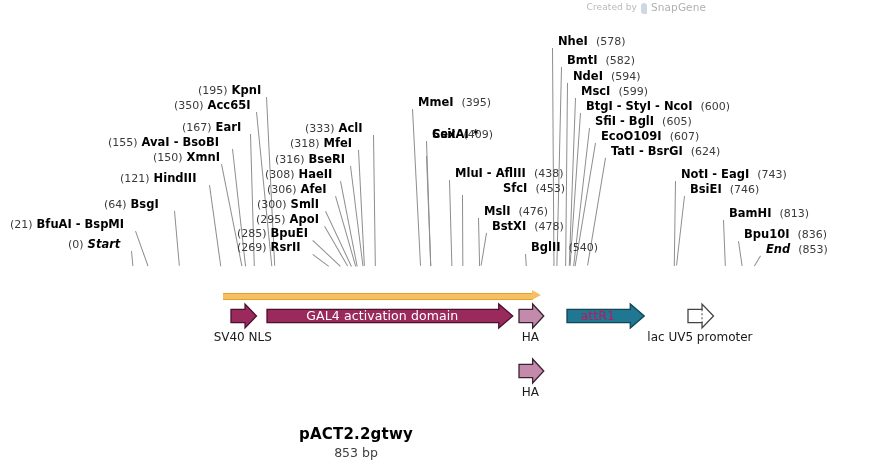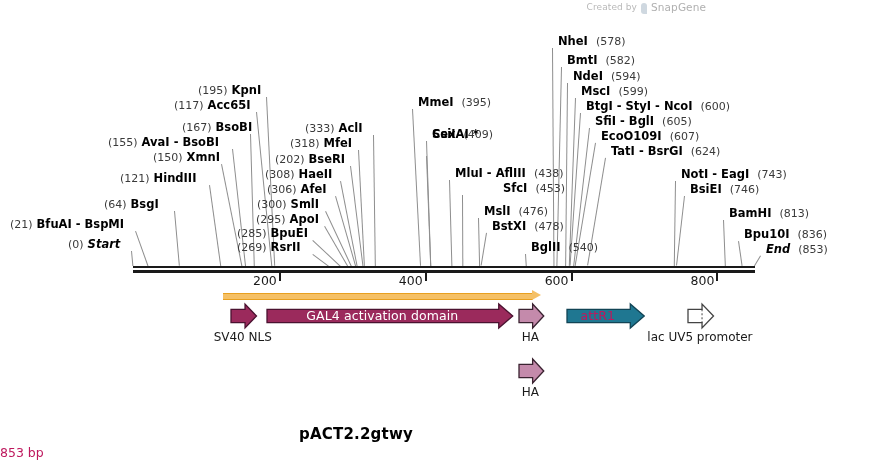--- a/index.html
+++ b/index.html
@@ -147,22 +147,23 @@
     width: 100%;
     text-align: center;
     font-size: 15px;
     font-weight: bold;
     color: #000;
     letter-spacing: 0.2px;
   }
   #plasmid-size {
     position: absolute;
     width: 100%;
+    text-align: center;
     font-size: 12.5px;
-    color: #be185d;
+    color: #404040;
   }
 </style>
 </head>
 <body>
 
 <div id="stage">
 
   <div id="watermark">
     <span>Created by</span>
     <span class="sg-mark"></span>
@@ -211,30 +212,30 @@
       <div class="leader" style="left: 761px; top: 256px; width: 11.6619px; height: 1px; transform: rotate(120.964deg);"></div>
     </div>
 
   <div id="labels">
       <div class="enz ital" style="left: 68px; top: 238px;"><span class="pos">(0)</span>&nbsp;<span class="nm">Start</span></div>
       <div class="enz" style="left: 10px; top: 218px;"><span class="pos">(21)</span>&nbsp;<span class="nm">BfuAI - BspMI</span></div>
       <div class="enz" style="left: 104px; top: 198px;"><span class="pos">(64)</span>&nbsp;<span class="nm">BsgI</span></div>
       <div class="enz" style="left: 120px; top: 172px;"><span class="pos">(121)</span>&nbsp;<span class="nm">HindIII</span></div>
       <div class="enz" style="left: 153px; top: 151px;"><span class="pos">(150)</span>&nbsp;<span class="nm">XmnI</span></div>
       <div class="enz" style="left: 108px; top: 136px;"><span class="pos">(155)</span>&nbsp;<span class="nm">AvaI - BsoBI</span></div>
-      <div class="enz" style="left: 182px; top: 121px;"><span class="pos">(167)</span>&nbsp;<span class="nm">BsoBI</span></div>
-      <div class="enz" style="left: 174px; top: 99px;"><span class="pos">(117)</span>&nbsp;<span class="nm">Acc65I</span></div>
+      <div class="enz" style="left: 182px; top: 121px;"><span class="pos">(167)</span>&nbsp;<span class="nm">EarI</span></div>
+      <div class="enz" style="left: 174px; top: 99px;"><span class="pos">(350)</span>&nbsp;<span class="nm">Acc65I</span></div>
       <div class="enz" style="left: 198px; top: 84px;"><span class="pos">(195)</span>&nbsp;<span class="nm">KpnI</span></div>
       <div class="enz" style="left: 237px; top: 241px;"><span class="pos">(269)</span>&nbsp;<span class="nm">RsrII</span></div>
       <div class="enz" style="left: 237px; top: 227px;"><span class="pos">(285)</span>&nbsp;<span class="nm">BpuEI</span></div>
       <div class="enz" style="left: 256px; top: 213px;"><span class="pos">(295)</span>&nbsp;<span class="nm">ApoI</span></div>
       <div class="enz" style="left: 257px; top: 198px;"><span class="pos">(300)</span>&nbsp;<span class="nm">SmlI</span></div>
       <div class="enz" style="left: 267px; top: 183px;"><span class="pos">(306)</span>&nbsp;<span class="nm">AfeI</span></div>
       <div class="enz" style="left: 265px; top: 168px;"><span class="pos">(308)</span>&nbsp;<span class="nm">HaeII</span></div>
-      <div class="enz" style="left: 275px; top: 153px;"><span class="pos">(202)</span>&nbsp;<span class="nm">BseRI</span></div>
+      <div class="enz" style="left: 275px; top: 153px;"><span class="pos">(316)</span>&nbsp;<span class="nm">BseRI</span></div>
       <div class="enz" style="left: 290px; top: 137px;"><span class="pos">(318)</span>&nbsp;<span class="nm">MfeI</span></div>
       <div class="enz" style="left: 305px; top: 122px;"><span class="pos">(333)</span>&nbsp;<span class="nm">AclI</span></div>
       <div class="enz" style="left: 418px; top: 96px;"><span class="nm">MmeI</span>&nbsp;&nbsp;<span class="pos">(395)</span></div>
       <div class="enz" style="left: 432px; top: 128px;"><span class="nm">CsiI</span>&nbsp;&nbsp;<span class="pos">(409)</span></div>
       <div class="enz" style="left: 432px; top: 128px;"><span class="nm">SexAI *</span></div>
       <div class="enz" style="left: 455px; top: 167px;"><span class="nm">MluI - AflIII</span>&nbsp;&nbsp;<span class="pos">(438)</span></div>
       <div class="enz" style="left: 468px; top: 182px; margin-left: 35px;"><span class="nm">SfcI</span>&nbsp;&nbsp;<span class="pos">(453)</span></div>
       <div class="enz" style="left: 484px; top: 205px;"><span class="nm">MslI</span>&nbsp;&nbsp;<span class="pos">(476)</span></div>
       <div class="enz" style="left: 492px; top: 220px;"><span class="nm">BstXI</span>&nbsp;&nbsp;<span class="pos">(478)</span></div>
       <div class="enz" style="left: 531px; top: 241px;"><span class="nm">BglII</span>&nbsp;&nbsp;<span class="pos">(540)</span></div>
@@ -246,34 +247,20 @@
       <div class="enz" style="left: 595px; top: 115px;"><span class="nm">SfiI - BglI</span>&nbsp;&nbsp;<span class="pos">(605)</span></div>
       <div class="enz" style="left: 601px; top: 130px; text-align: center;"><span class="nm">EcoO109I</span>&nbsp;&nbsp;<span class="pos">(607)</span></div>
       <div class="enz" style="left: 611px; top: 145px;"><span class="nm">TatI - BsrGI</span>&nbsp;&nbsp;<span class="pos">(624)</span></div>
       <div class="enz" style="left: 681px; top: 168px;"><span class="nm">NotI - EagI</span>&nbsp;&nbsp;<span class="pos">(743)</span></div>
       <div class="enz" style="left: 690px; top: 183px;"><span class="nm">BsiEI</span>&nbsp;&nbsp;<span class="pos">(746)</span></div>
       <div class="enz" style="left: 729px; top: 207px;"><span class="nm">BamHI</span>&nbsp;&nbsp;<span class="pos">(813)</span></div>
       <div class="enz" style="left: 744px; top: 228px;"><span class="nm">Bpu10I</span>&nbsp;&nbsp;<span class="pos">(836)</span></div>
       <div class="enz ital" style="left: 766px; top: 243px;"><span class="nm">End</span>&nbsp;&nbsp;<span class="pos">(853)</span></div>
     </div>
 
-  <div id="ruler-band" style="left: 0px; top: 0px; width: 895px; height: 40px;">
-    <div id="ruler-line-top" style="left: 133px; top: 266px; width: 622px;"></div>
-    <div id="ruler-line-bottom" style="left: 133px; top: 270px; width: 622px;"></div>
-    <div id="ruler-ticks">
-        <div class="ruler-tick" style="left: 278.838px; top: 273px;"></div>
-        <div class="ruler-num" style="left: 278.838px; top: 273px;">200</div>
-        <div class="ruler-tick" style="left: 424.676px; top: 273px;"></div>
-        <div class="ruler-num" style="left: 424.676px; top: 273px;">400</div>
-        <div class="ruler-tick" style="left: 570.515px; top: 273px;"></div>
-        <div class="ruler-num" style="left: 570.515px; top: 273px;">600</div>
-        <div class="ruler-tick" style="left: 716.353px; top: 273px;"></div>
-        <div class="ruler-num" style="left: 716.353px; top: 273px;">800</div>
-      </div>
-  </div>
 
   <div id="orf-arrow" style="left: 223.42px; top: 291px; width: 317.927px; height: 10px;">
     <div id="orf-bar" style="width: 309.927px;"></div>
     <div id="orf-head" style="left: 308.927px;"></div>
   </div>
 
   <div id="features">
       <div class="feat-label-below" style="left: 242.743px; top: 330px;">SV40 NLS</div>
       <div class="feat" style="left: 229.982px; top: 303px; width: 25.5217px; height: 24px;">
         <svg width="27.521688159437275" height="26" viewBox="-1 -1 27.521688159437275 26">

